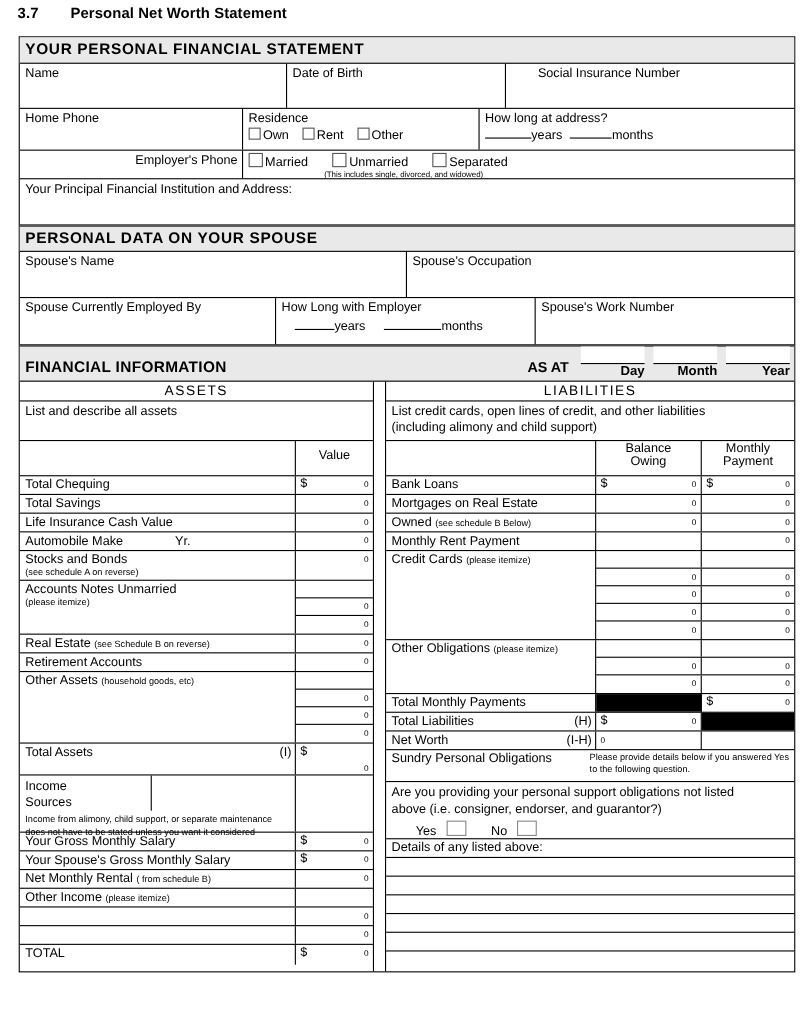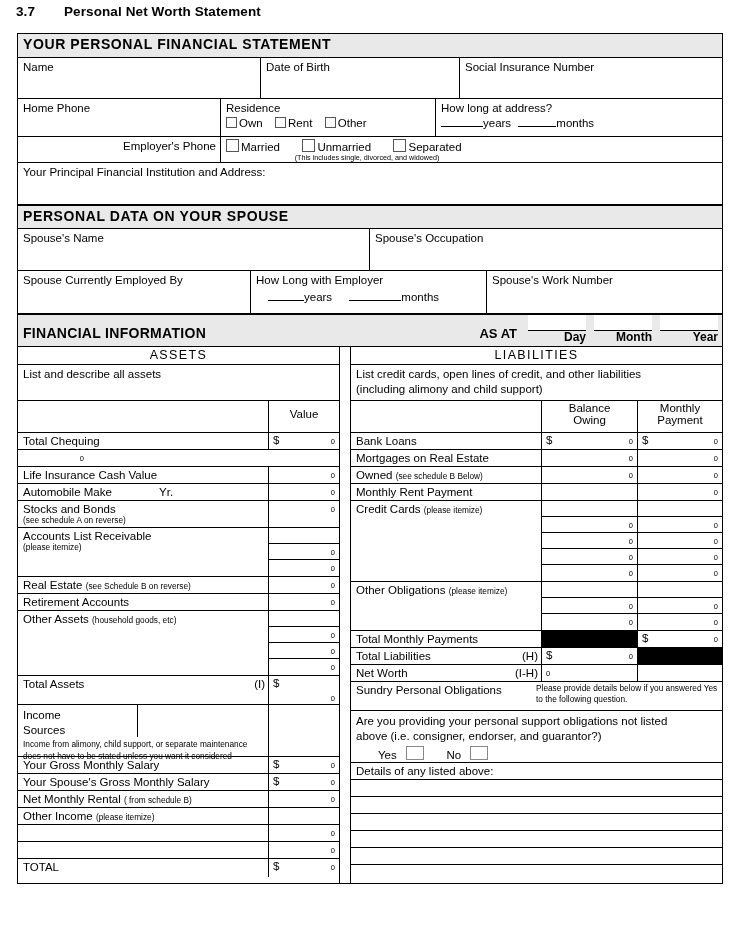--- a/index.html
+++ b/index.html
@@ -125,21 +125,21 @@
 
     <div class="row" style="height:41px;">
       <div class="cell" style="width:243px;">
         <div class="lbl">Name</div>
         <div></div>
       </div>
       <div class="cell" style="width:199px;">
         <div class="lbl">Date of Birth</div>
         <div></div>
       </div>
-      <div class="cell" style="flex:1;">
+      <div class="cell" style="flex:1;margin-left:24px;">
         <div class="lbl">Social Insurance Number</div>
         <div></div>
       </div>
     </div>
 
 
     <div class="row" style="height:38px;">
       <div class="cell" style="width:203px;">
         <div class="lbl">Home Phone</div>
         <div></div>
@@ -248,20 +248,21 @@
 
         <div class="ar" style="height:16px;">
           <div class="n">Total Chequing</div>
           <div class="v">
             <span class="dol">$</span>
             <span class="z">0</span>
           </div>
         </div>
 
         <div class="ar" style="height:16px;">
+          <div class="n">Total Savings</div>
           <div class="v">
             <span class="z">0</span>
           </div>
         </div>
 
         <div class="ar" style="height:16px;">
           <div class="n">Life Insurance Cash Value</div>
           <div class="v">
             <span class="z">0</span>
           </div>
@@ -282,21 +283,21 @@
             <div>Stocks and Bonds</div>
             <div class="sm" style="margin-top:-2px;">(see schedule A on reverse)</div>
           </div>
           <div class="v">
             <span class="z">0</span>
           </div>
         </div>
 
         <div class="stack" style="height:48px;">
           <div class="name" style="width:252px;">
-            <div>Accounts List Receivable</div>
+            <div>Accounts Notes Unmarried</div>
             <div class="sm" style="margin-top:-2px;">(please itemize)</div>
           </div>
           <div class="vals" style="width:70px;">
             <div class="vrow" style="height:16px;">
                 <div class="v" style="width:70px;padding:1px 4px;text-align:right;"><span class="z"></span></div>
               </div>
             <div class="vrow" style="height:16px;">
                 <div class="v" style="width:70px;padding:1px 4px;text-align:right;"><span class="z">0</span></div>
               </div>
             <div class="vrow" style="height:16px;">

